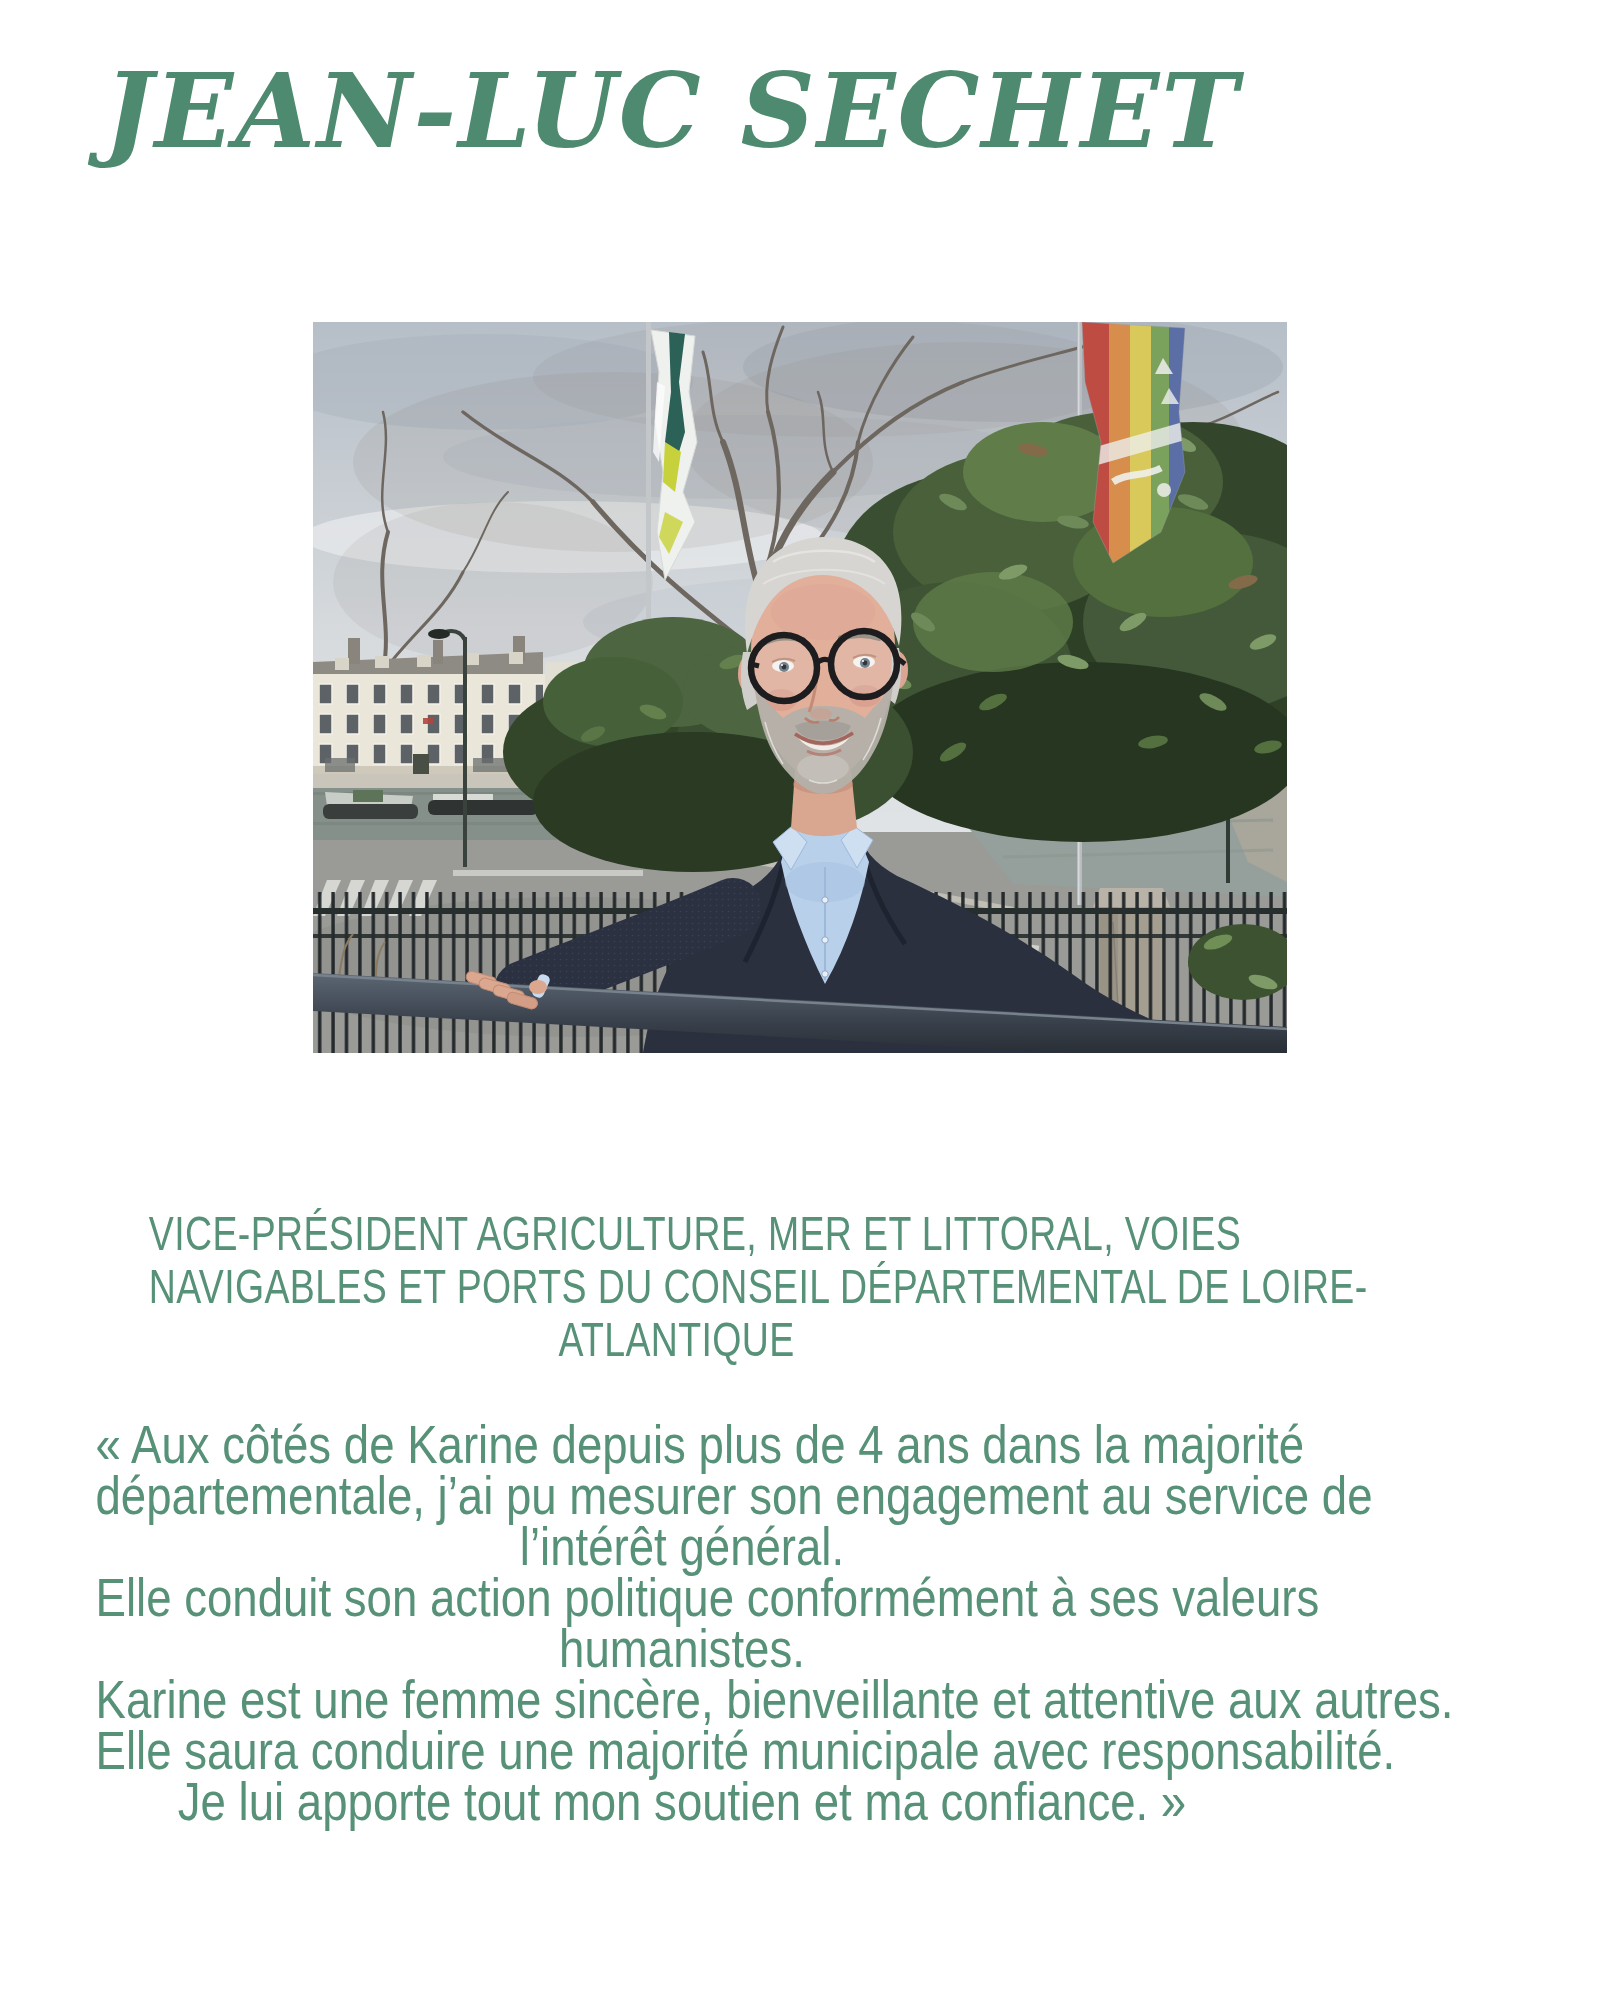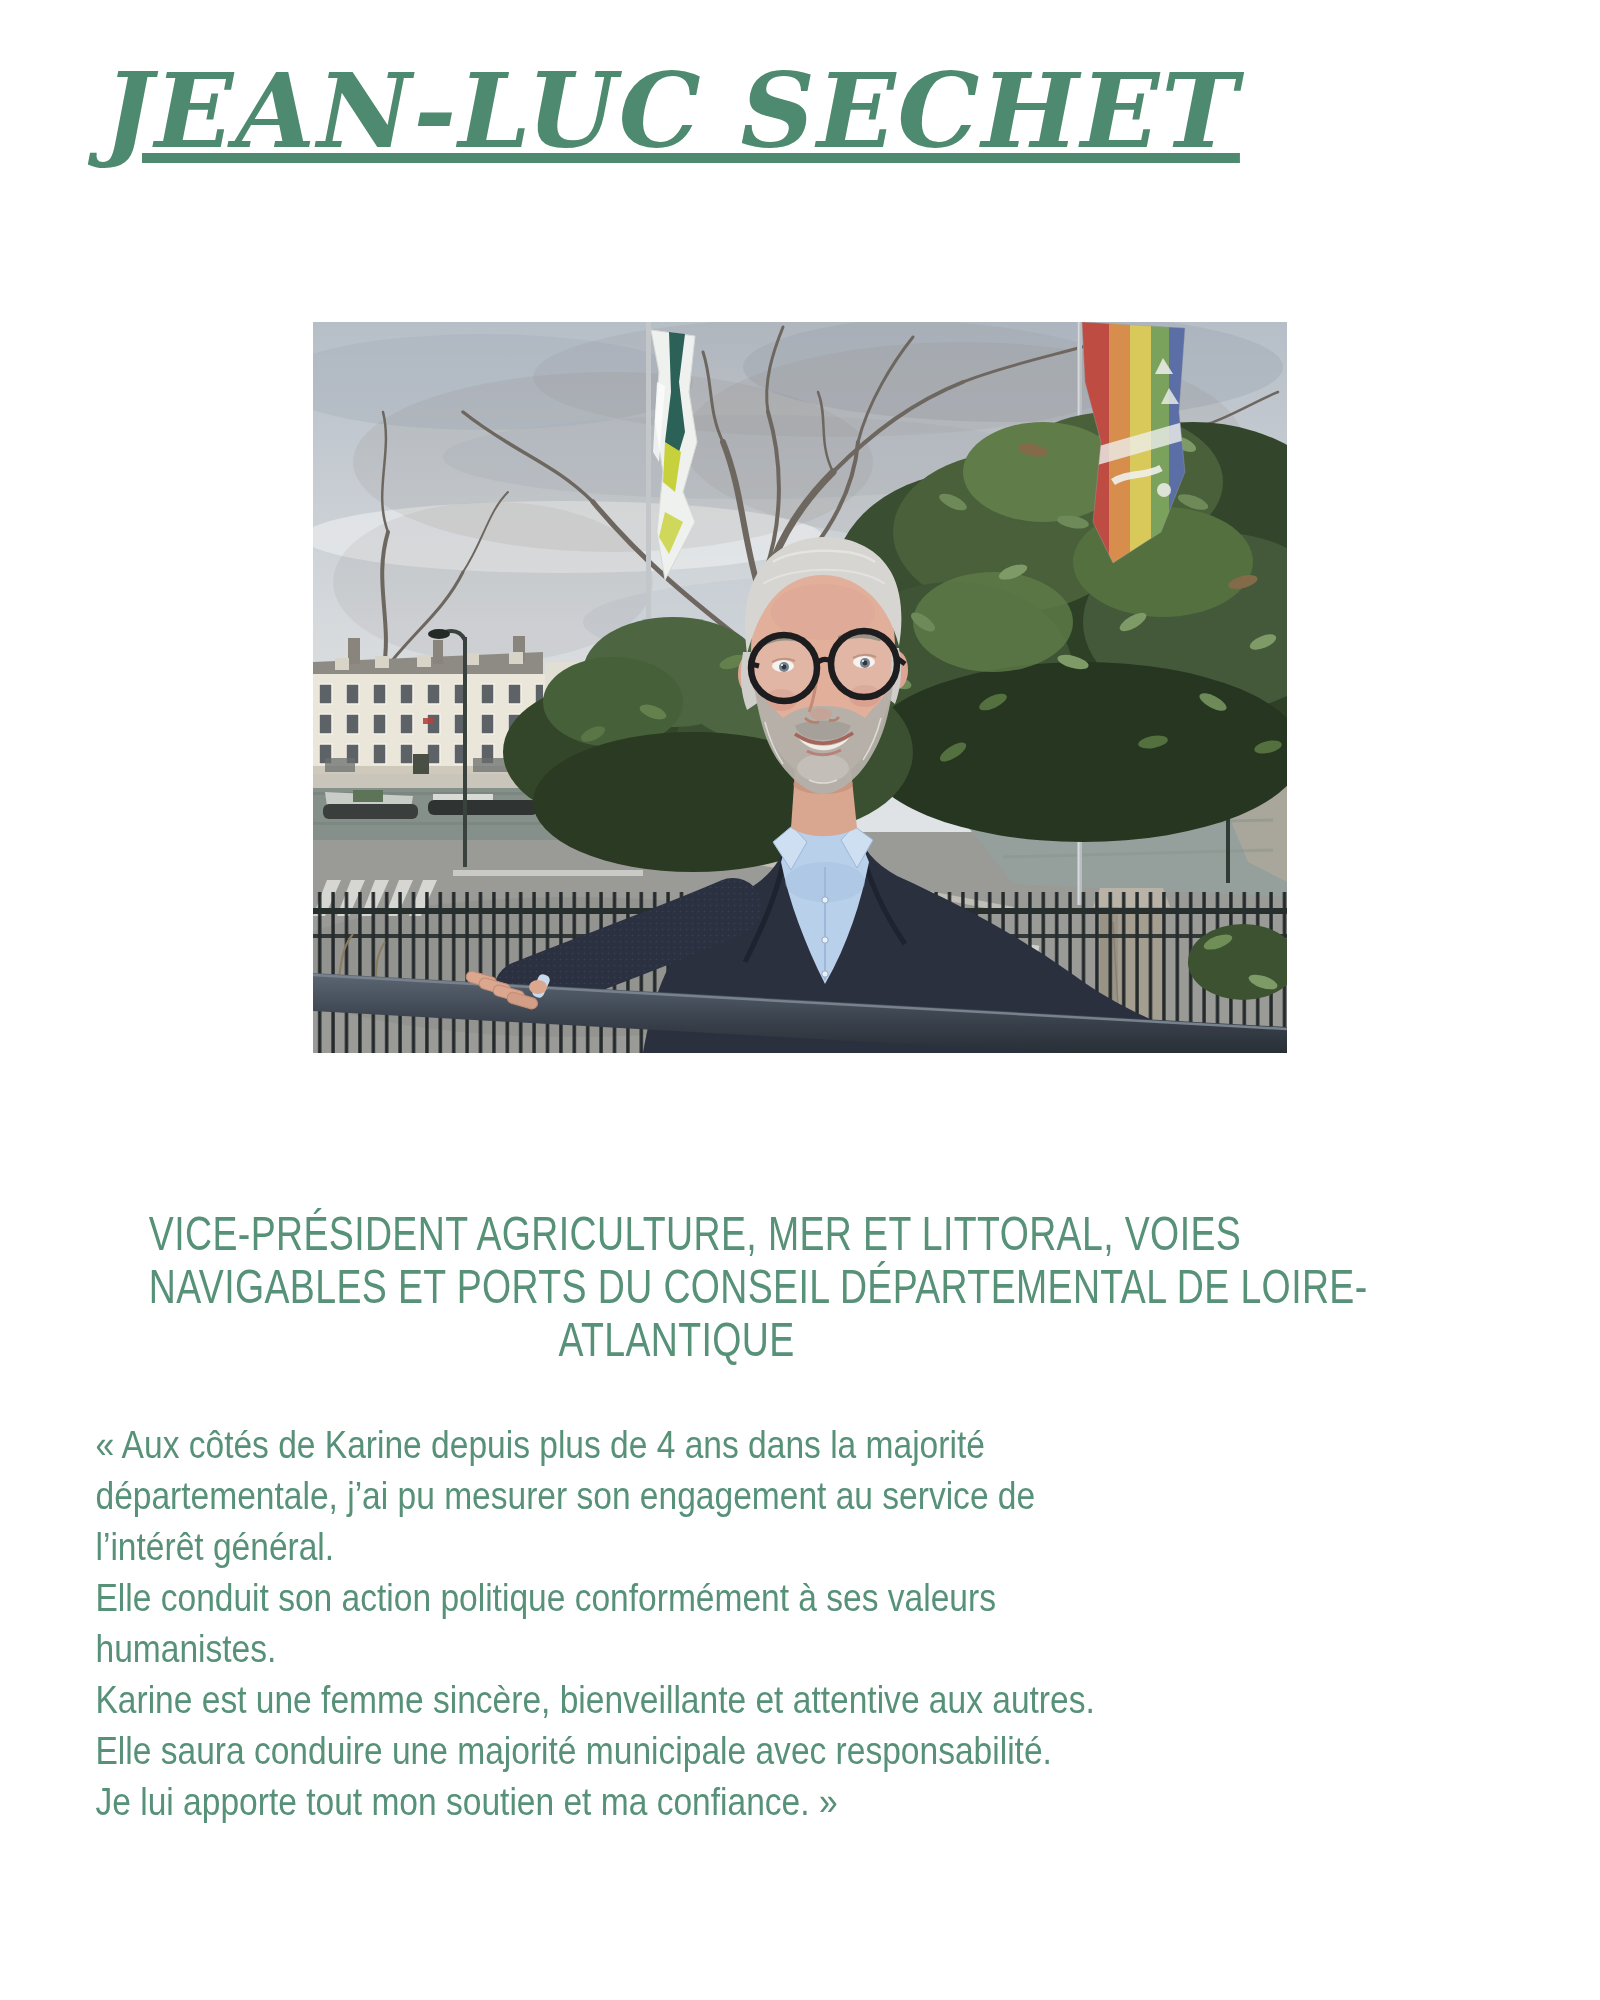--- a/index.html
+++ b/index.html
@@ -15,37 +15,36 @@
     background:var(--page-bg);overflow:hidden;
   }
   .page-title{
     position:absolute;top:52px;left:0;width:1344px;margin:0;
     text-align:center;
     font-family:"DejaVu Serif","Liberation Serif",serif;
     font-style:italic;font-weight:700;
     font-size:103px;line-height:118px;letter-spacing:2px;
     color:var(--title-green);
     white-space:nowrap;
-    text-decoration:underline;
   }
   .photo{
     position:absolute;left:313px;top:322px;width:974px;height:731px;
     overflow:hidden;background:#cfd4d8;
   }
   .photo svg{display:block;width:974px;height:731px;}
   .subtitle{
     position:absolute;left:0;top:1207px;width:1353px;
     text-align:center;color:var(--text-green);
     font-size:48px;line-height:53px;font-weight:400;letter-spacing:.5px;
   }
   .subtitle .line{transform:scaleX(.78);transform-origin:50% 50%;white-space:nowrap;}
   .quote{
     position:absolute;left:0;top:1419px;width:1364px;
-    text-align:left;color:var(--text-green);
-    font-size:39px;line-height:51px;font-weight:400;
+    text-align:center;color:var(--text-green);
+    font-size:53px;line-height:51px;font-weight:400;
   }
   .quote .line{transform:scaleX(.86);transform-origin:50% 50%;white-space:nowrap;}
 </style>
 </head>
 <body>
 
 <div class="page">
 
   <h1 class="page-title">JEAN-LUC SECHET</h1>
 

